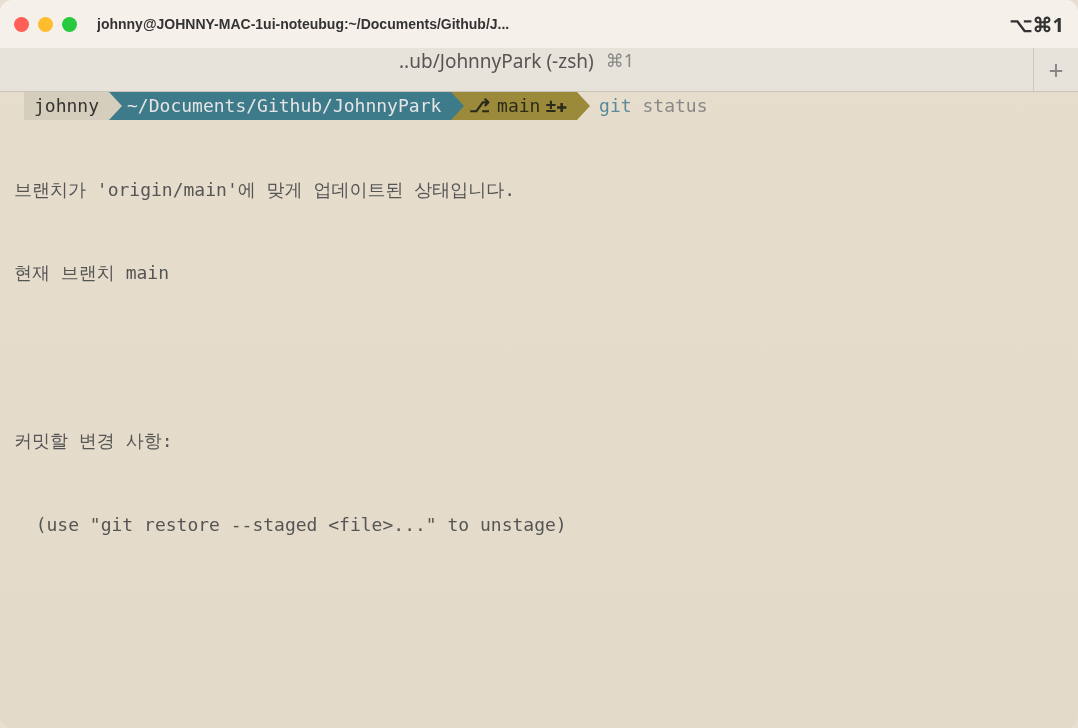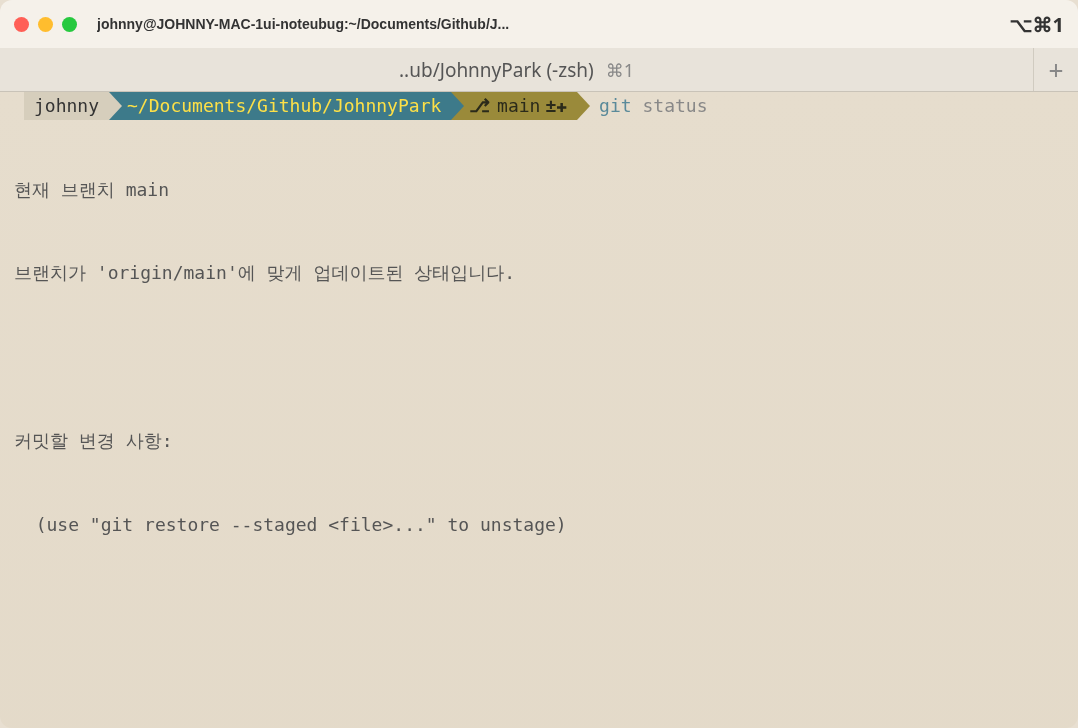--- a/index.html
+++ b/index.html
@@ -51,21 +51,20 @@
     }
     .tabbar {
       display: flex;
       background: #e8e3da;
       height: 44px;
       border-bottom: 1px solid #c9c3b8;
     }
     .tab {
       flex: 1;
       display: flex;
-      align-items: center;
       justify-content: center;
       gap: 12px;
       font-family: -apple-system, system-ui, sans-serif;
       font-size: 19px;
       color: #555;
       position: relative;
       border-right: 1px solid #d0cbc0;
     }
     .tab.active {
       background: #f4f0e8;
@@ -121,21 +120,21 @@
       z-index: 2;
     }
     .seg-user {
       background: #d6cebc;
       color: #333;
       padding-left: 10px;
     }
     .seg-user::after { color: #d6cebc; border-left-color: #d6cebc; }
     .seg-path {
       background: #3d7a8a;
-      color: #fde047;
+      color: #e5e5e5;
     }
     .seg-path::after { color: #3d7a8a; border-left-color: #3d7a8a; }
     .seg-branch {
       background: #9a8a3a;
       color: #2a2a1a;
     }
     .seg-branch::after { color: #9a8a3a; border-left-color: #9a8a3a; }
     .branch-icon {
       margin-right: 7px;
       font-weight: bold;
@@ -194,22 +193,22 @@
       <span class="branch-icon">⎇</span>
       <span>main</span>
       <span class="branch-dirty">±✚</span>
     </span>
     <span class="cmd">
       <span class="git-word">git</span> <span class="cmd-arg">status</span>
     </span>
   </div>
 
   <div class="output">
+    <div class="out-line">브랜치가 'origin/main'에 맞게 업데이트된 상태입니다.</div>
     <div class="out-line">현재 브랜치 main</div>
-    <div class="out-line">브랜치가 'origin/main'에 맞게 업데이트된 상태입니다.</div>
     <div class="spacer"></div>
     <div class="out-line">커밋할 변경 사항:</div>
     <div class="out-line">  (use "git restore --staged &lt;file&gt;..." to unstage)</div>
     <div class="spacer"></div>
     
     
     
     
     
     

